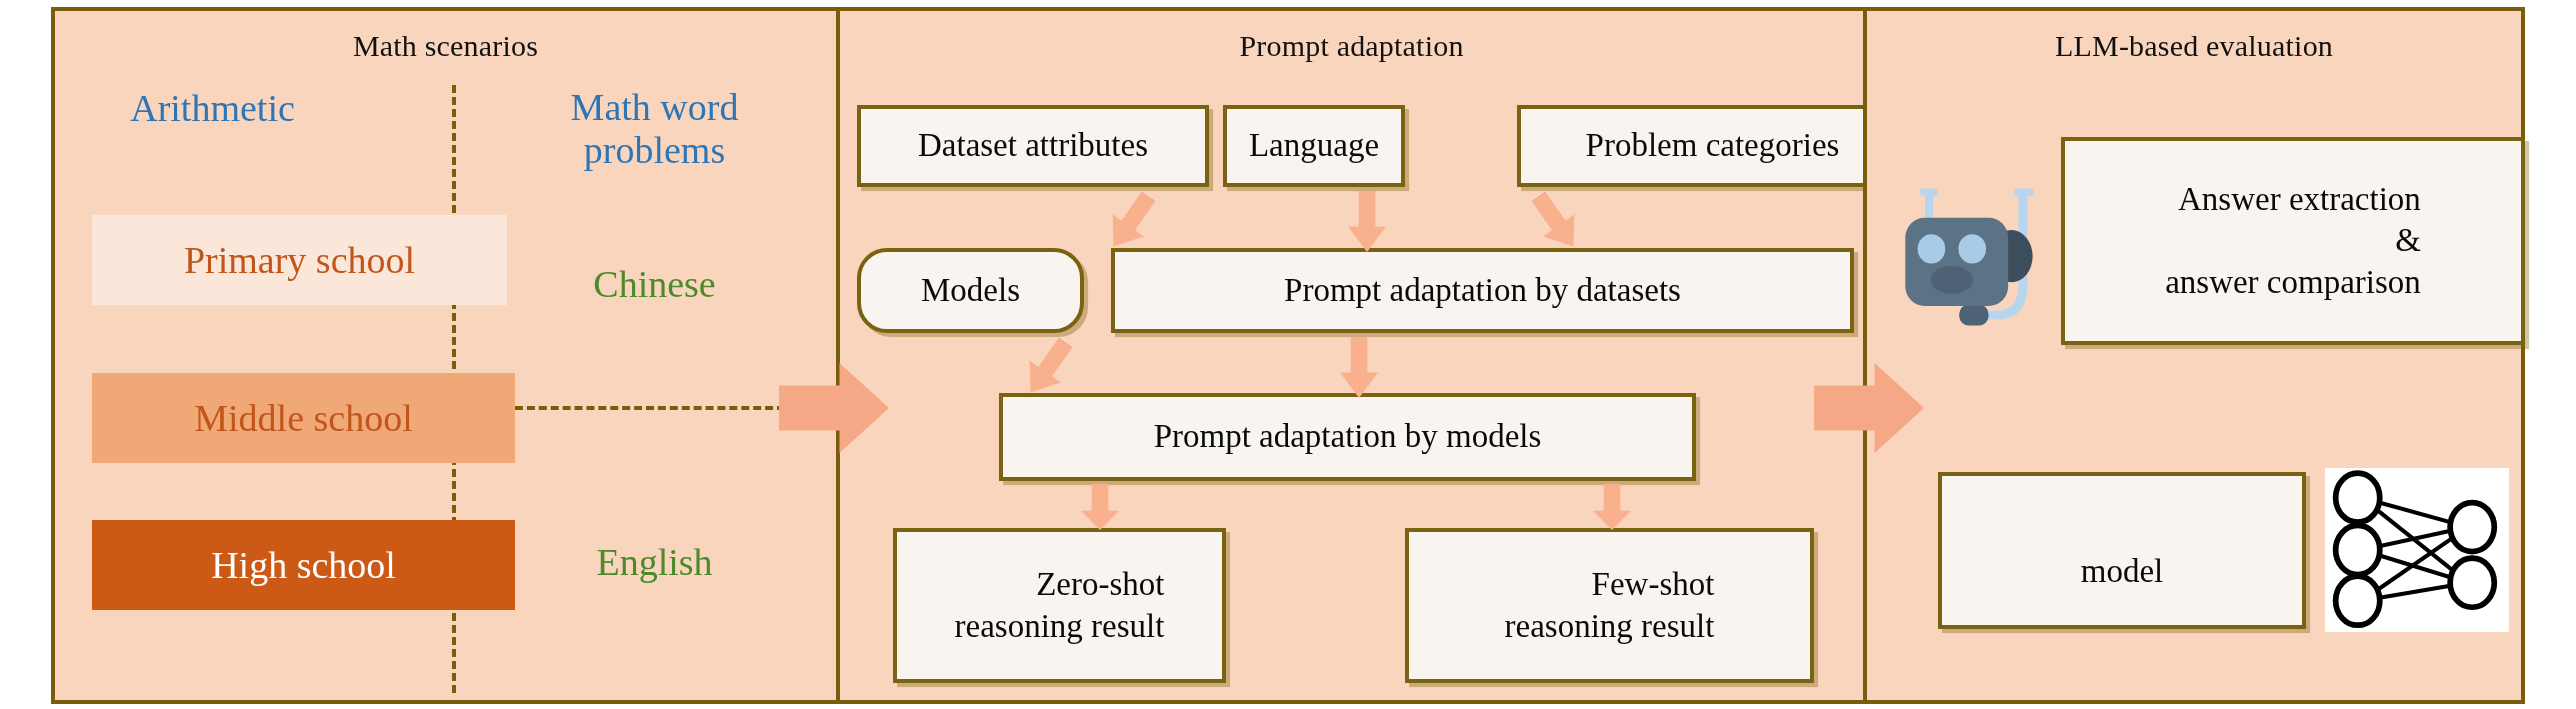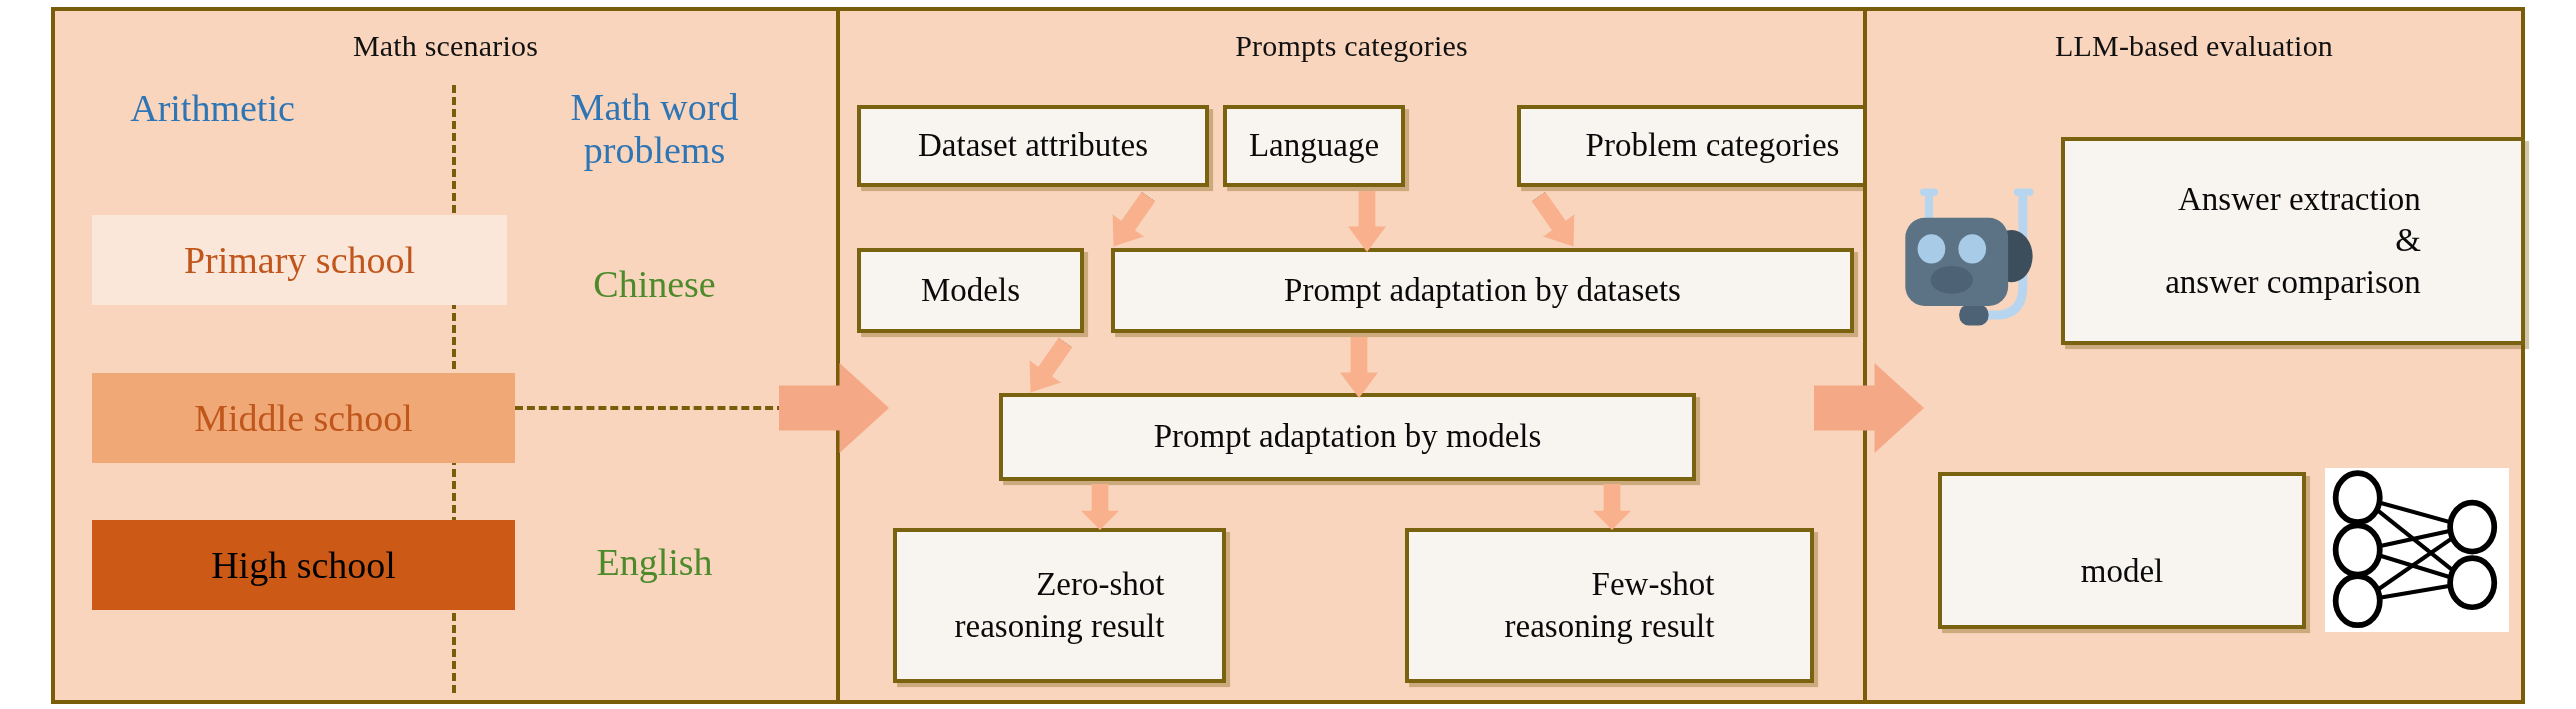--- a/index.html
+++ b/index.html
@@ -42,21 +42,21 @@
   #label-chinese   {left:532px;top:262px;width:245px;color:#4C8A2B;}
   #label-english   {left:532px;top:540px;width:245px;color:#4C8A2B;}
 
   .level-box{
     position:absolute;
     display:flex;align-items:center;justify-content:center;
     font-size:38px;white-space:nowrap;
   }
   #box-primary{left:92px;top:215px;width:415px;height:90px;background:#FBE6DA;color:#C0561B;}
   #box-middle {left:92px;top:373px;width:423px;height:90px;background:#F0A876;color:#C0561B;}
-  #box-high   {left:92px;top:520px;width:423px;height:90px;background:#CC5A16;color:#000000;}
+  #box-high   {left:92px;top:520px;width:423px;height:90px;background:#CC5A16;color:#ffffff;}
 
   
   #vdash{
     position:absolute;left:452px;top:85px;width:0;height:608px;
     border-left:4.1px dashed #7A5D0A;
   }
   
   #hdash{
     position:absolute;left:515px;top:406px;width:270px;height:0;
     border-top:4.9px dashed #7A5D0A;
@@ -74,21 +74,21 @@
     font-size:33px;
     line-height:1.25;
     box-shadow:4.1px 4.1px 0 rgba(120,92,10,.35);
     padding:0 8.2px;
   }
 
   
   #b-dataset  {left:857px;top:105px;width:352px; height:82px;}
   #b-language {left:1223px;top:105px;width:182px; height:82px;}
   #b-category {left:1517px;top:105px;width:391px; height:82px;}
-  #b-models   {left:857px;top:248px;width:227px; height:85px;}
+  #b-models   {left:857px;top:248px;width:227px; height:85px;border-radius:30px;}
   #b-padataset{left:1111px;top:248px;width:743px; height:85px;}
   #b-pamodels {left:999px;top:393px;width:697px; height:88px;}
   #b-zeroshot {left:893px;top:528px;width:333px; height:155px;}
   #b-fewshot  {left:1405px;top:528px;width:409px; height:155px;}
 
   
   #b-answerext{left:2061px;top:137px;width:464px; height:208px;}
   #b-anscomp  {left:1938px;top:472px;width:368px; height:157px;}
 
   
@@ -150,21 +150,21 @@
 
   <div id="vdash"></div>
 
   <div class="level-box" id="box-primary">Primary school</div>
   <div class="level-box" id="box-middle">Middle school</div>
   <div class="level-box" id="box-high">High school</div>
 
   <div id="hdash"></div>
 
   <div class="panel" id="panel-mid">
-    <div class="panel-title">Prompts categories</div>
+    <div class="panel-title">Prompt adaptation</div>
   </div>
 
   <div class="pbox" id="b-dataset">Dataset attributes</div>
   <div class="pbox" id="b-language">Language</div>
   <div class="pbox" id="b-category">Problem categories</div>
   <div class="pbox" id="b-models">Models</div>
   <div class="pbox" id="b-padataset">Prompt adaptation by datasets</div>
   <div class="pbox" id="b-pamodels">Prompt adaptation by models</div>
 
   <div class="pbox" id="b-zeroshot">

